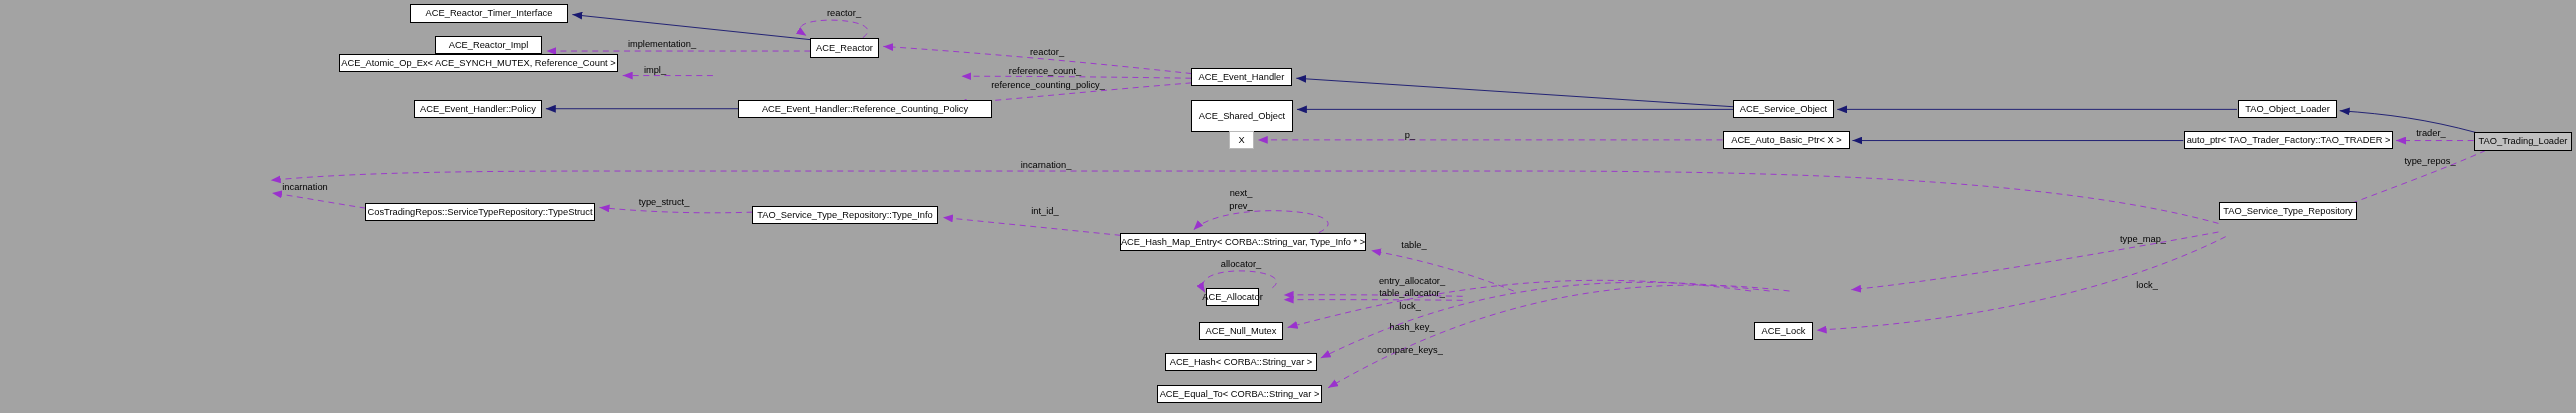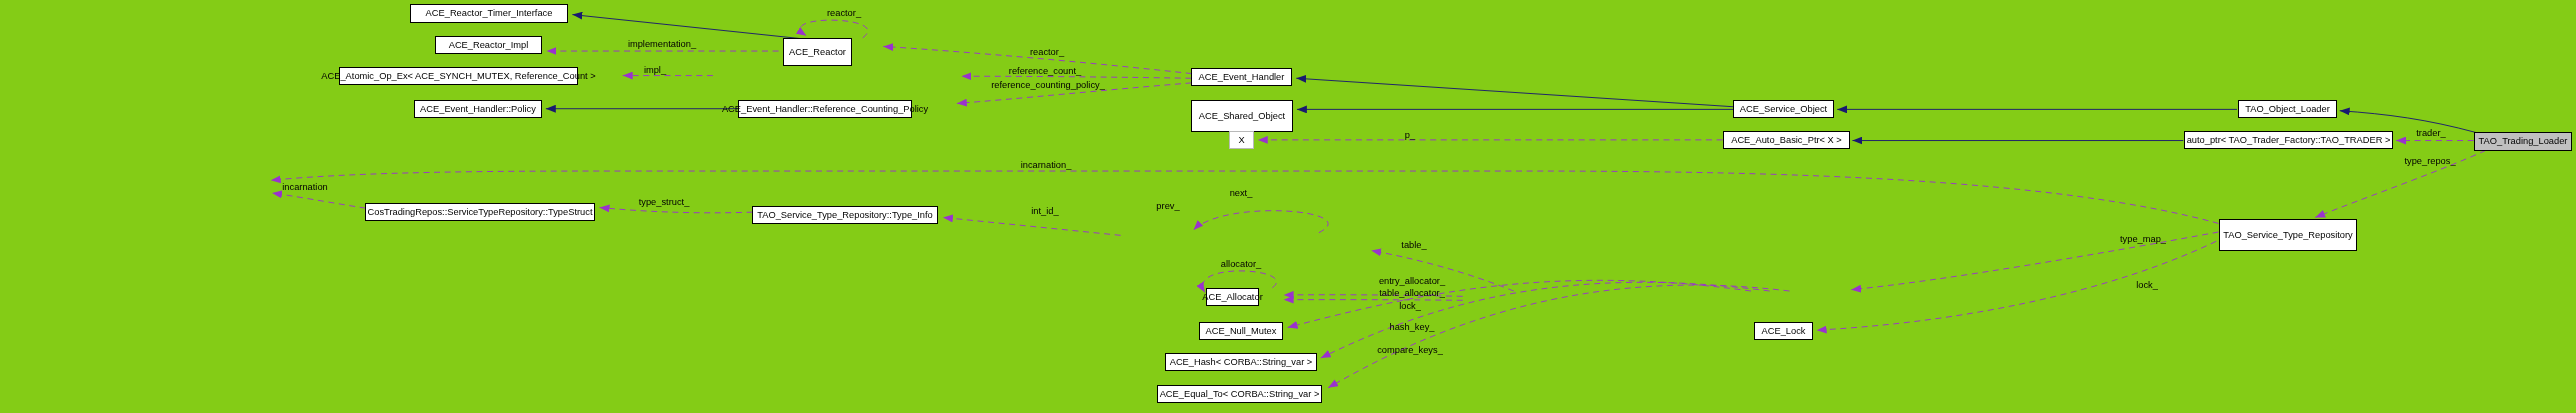--- a/index.html
+++ b/index.html
@@ -1,16 +1,16 @@
 <!DOCTYPE html>
 <html style="font-size:10.6px"><head>
 <meta charset="utf-8">
 <style>
   html,body{margin:0;padding:0;background:#ffffff;}
-  #canvas{position:relative;width:2576px;height:413px;background:#84cc16;overflow:hidden;
+  #canvas{position:relative;width:2576px;height:413px;background:#a3a3a3;overflow:hidden;
           font-family:"Liberation Sans",sans-serif;text-decoration:underline;}
   #edges{position:absolute;left:0;top:0;z-index:1;}
   .node{position:absolute;z-index:2;box-sizing:border-box;background:#ffffff;border:0.7px solid #000000;
         display:flex;align-items:center;justify-content:center;font-size:9.3px;color:#000000;
         white-space:nowrap;z-index:2;}
   .node.highlight{background:#c0c0c0;border-width:1.3px;}
   .node.undoc{border-color:#b9b9b9;}
   .elabel{position:absolute;z-index:3;font-size:9.3px;color:#000000;white-space:nowrap;
           transform:translate(-50%,-50%);background:transparent;text-align:center;}
 </style>
@@ -57,56 +57,57 @@
     <path d="M 2205,453 C 2110,452 2020,452 1935,452" stroke="#9a32cd" stroke-width="1.4" stroke-dasharray="9,7" fill="none" marker-end="url(#arrP)"></path>
     <path d="M 2640,439 C 2340,398 2140,442 1941,494" stroke="#9a32cd" stroke-width="1.4" stroke-dasharray="9,7" fill="none" marker-end="url(#arrP)"></path>
     <path d="M 2668,439 C 2370,400 2170,452 1991,540" stroke="#9a32cd" stroke-width="1.4" stroke-dasharray="9,7" fill="none" marker-end="url(#arrP)"></path>
     <path d="M 2698,439 C 2410,404 2190,476 2002,585" stroke="#9a32cd" stroke-width="1.4" stroke-dasharray="9,7" fill="none" marker-end="url(#arrP)"></path>
     <path d="M 3345,350 C 3170,382 2940,422 2791,437" stroke="#9a32cd" stroke-width="1.4" stroke-dasharray="9,7" fill="none" marker-end="url(#arrP)"></path>
     <path d="M 3356,357 C 3190,440 2960,486 2739,498" stroke="#9a32cd" stroke-width="1.4" stroke-dasharray="9,7" fill="none" marker-end="url(#arrP)"></path>
   </svg>
 
   <div class="node" style="left:410px;top:4px;width:158px;height:18.6px">ACE_Reactor_Timer_Interface</div>
   <div class="node" style="left:435px;top:36px;width:107px;height:18px">ACE_Reactor_Impl</div>
-  <div class="node" style="left:783px;top:38px;width:69px;height:28px">ACE_Reactor</div>
-  <div class="node" style="left:339px;top:67px;width:239px;height:18px">ACE_Atomic_Op_Ex&lt; ACE_SYNCH_MUTEX, Reference_Count &gt;</div>
+  <div class="node" style="left:810px;top:38px;width:69px;height:20px">ACE_Reactor</div>
+  <div class="node" style="left:339px;top:54px;width:279px;height:18px">ACE_Atomic_Op_Ex&lt; ACE_SYNCH_MUTEX, Reference_Count &gt;</div>
   <div class="node" style="left:1191px;top:68px;width:101px;height:18px">ACE_Event_Handler</div>
   <div class="node" style="left:414px;top:100px;width:128px;height:18px">ACE_Event_Handler::Policy</div>
-  <div class="node" style="left:738px;top:100px;width:174px;height:18px">ACE_Event_Handler::Reference_Counting_Policy</div>
+  <div class="node" style="left:738px;top:100px;width:254px;height:18px">ACE_Event_Handler::Reference_Counting_Policy</div>
   <div class="node" style="left:1191px;top:100px;width:102px;height:32px">ACE_Shared_Object</div>
   <div class="node" style="left:1733px;top:100px;width:101px;height:18px">ACE_Service_Object</div>
   <div class="node" style="left:2238px;top:100px;width:99px;height:18px">TAO_Object_Loader</div>
   <div class="node undoc" style="left:1229px;top:131px;width:25px;height:18px">X</div>
   <div class="node" style="left:1723px;top:131px;width:127px;height:18px">ACE_Auto_Basic_Ptr&lt; X &gt;</div>
   <div class="node" style="left:2184px;top:131px;width:209px;height:18px">auto_ptr&lt; TAO_Trader_Factory::TAO_TRADER &gt;</div>
   <div class="node highlight" style="left:2474px;top:132px;width:98px;height:18.6px">TAO_Trading_Loader</div>
   <div class="node" style="left:365px;top:203px;width:230px;height:18px">CosTradingRepos::ServiceTypeRepository::TypeStruct</div>
   <div class="node" style="left:752px;top:206px;width:186px;height:18px">TAO_Service_Type_Repository::Type_Info</div>
+  <div class="node" style="left:1120px;top:233px;width:246px;height:18px">ACE_Hash_Map_Entry&lt; CORBA::String_var, Type_Info * &gt;</div>
   <div class="node" style="left:1206px;top:288px;width:53px;height:18px">ACE_Allocator</div>
   <div class="node" style="left:1199px;top:322px;width:84px;height:18px">ACE_Null_Mutex</div>
   <div class="node" style="left:1165px;top:353px;width:152px;height:18px">ACE_Hash&lt; CORBA::String_var &gt;</div>
   <div class="node" style="left:1157px;top:385px;width:165px;height:18px">ACE_Equal_To&lt; CORBA::String_var &gt;</div>
   <div class="node" style="left:1754px;top:322px;width:59px;height:18px">ACE_Lock</div>
-  <div class="node" style="left:2219px;top:219px;width:138px;height:32px">TAO_Service_Type_Repository</div>
+  <div class="node" style="left:2219px;top:202px;width:138px;height:18px">TAO_Service_Type_Repository</div>
 
   <div class="elabel" style="left:844px;top:13.3px">reactor_</div>
   <div class="elabel" style="left:662px;top:44px">implementation_</div>
   <div class="elabel" style="left:1047px;top:52px">reactor_</div>
   <div class="elabel" style="left:655px;top:70px">impl_</div>
   <div class="elabel" style="left:1045px;top:71px">reference_count_</div>
   <div class="elabel" style="left:1048px;top:85px">reference_counting_policy_</div>
   <div class="elabel" style="left:1410px;top:135px">p_</div>
   <div class="elabel" style="left:2431px;top:133px">trader_</div>
   <div class="elabel" style="left:2430px;top:161px">type_repos_</div>
   <div class="elabel" style="left:1046px;top:165px">incarnation_</div>
   <div class="elabel" style="left:305px;top:187px">incarnation</div>
   <div class="elabel" style="left:664px;top:202px">type_struct_</div>
   <div class="elabel" style="left:1045px;top:211px">int_id_</div>
   <div class="elabel" style="left:1241px;top:193px">next_</div>
-  <div class="elabel" style="left:1168px;top:206px">prev_</div>
+  <div class="elabel" style="left:1241px;top:206px">prev_</div>
   <div class="elabel" style="left:1414px;top:245px">table_</div>
   <div class="elabel" style="left:1241px;top:264px">allocator_</div>
   <div class="elabel" style="left:1412px;top:281px">entry_allocator_</div>
   <div class="elabel" style="left:1412px;top:293px">table_allocator_</div>
   <div class="elabel" style="left:1410px;top:306px">lock_</div>
   <div class="elabel" style="left:1412px;top:327px">hash_key_</div>
   <div class="elabel" style="left:1410px;top:350px">compare_keys_</div>
   <div class="elabel" style="left:2143px;top:239px">type_map_</div>
   <div class="elabel" style="left:2147px;top:285px">lock_</div>
 

